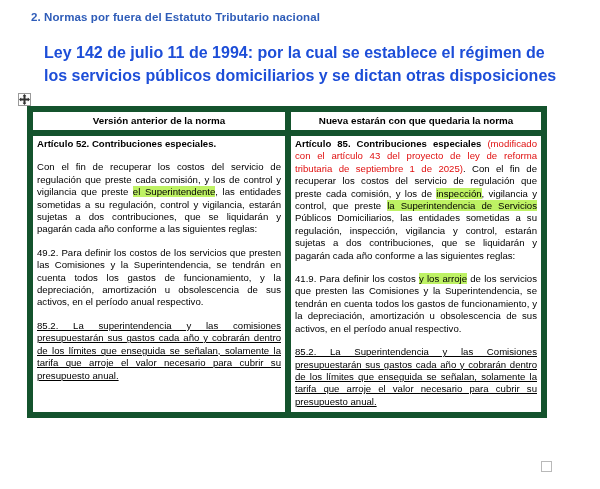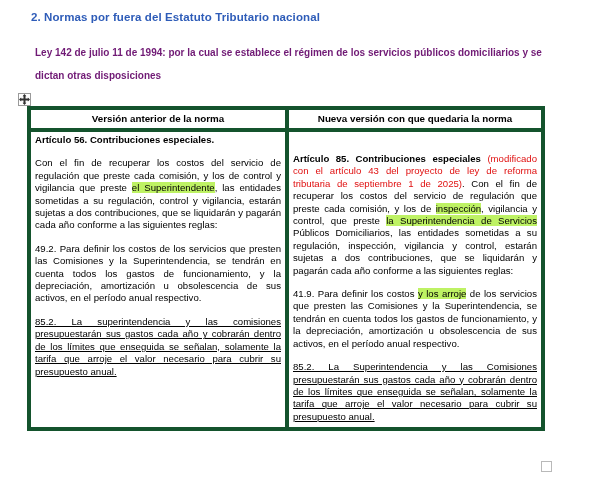--- a/index.html
+++ b/index.html
@@ -30,26 +30,26 @@
     top: 11px;
     font-size: 11.5px;
     font-weight: bold;
     color: #2e5cb8;
     letter-spacing: 0.1px;
     white-space: nowrap;
   }
 
   .heading-red {
     position: absolute;
-    left: 35px;
+    left: 44px;
     top: 41px;
     width: 520px;
-    font-size: 10px;
+    font-size: 16px;
     font-weight: bold;
-    color: #701a75;
+    color: #1d4ed8;
     line-height: 23px;
   }
 
   
   .move-handle {
     position: absolute;
     left: 18px;
     top: 93px;
     width: 13px;
     height: 13px;
@@ -76,21 +76,21 @@
     position: absolute;
     left: 27px;
     top: 106px;
     width: 514px;
     border-collapse: collapse;
     table-layout: fixed;
     font-size: 9.6px;
     line-height: 12.4px;
   }
   .doc-table td, .doc-table th {
-    border: 4px solid #14532d;
+    border: 6px solid #14532d;
     vertical-align: top;
     padding: 2px 4px 4px 4px;
     box-sizing: border-box;
   }
   .doc-table th {
     text-align: center;
     font-weight: bold;
     font-size: 9.8px;
     padding: 2px 3px 3px 3px;
     line-height: 13px;
@@ -107,21 +107,20 @@
 
   .cell-body .lead {
     font-weight: bold;
     text-align: left;
   }
 
   
   .cell-body .lead-just {
     font-weight: bold;
     text-align: justify;
-    margin-top: 19px;
   }
 
   .hl { background: #bef264; }
   .red { color: #e01010; }
   .u { }
 </style>
 </head>
 <body>
 
 <div class="page">
@@ -144,29 +143,29 @@
   </div>
 
   <table class="doc-table">
     <colgroup>
       <col class="col-left">
       <col class="col-right">
     </colgroup>
     <thead>
       <tr>
         <th>Versión anterior de la norma</th>
-        <th>Nueva versión con que quedaria la norma</th>
+        <th>Nueva estarán con que quedaria la norma</th>
       </tr>
     </thead>
     <tbody>
       <tr>
 
         <td class="cell-body">
 
-          <p class="lead">Artículo 56. Contribuciones especiales.</p>
+          <p class="lead">Artículo 52. Contribuciones especiales.</p>
 
           <p><span>Con el fin de recuperar los costos del servicio de regulación que preste cada comisión, y los de control y vigilancia que preste </span><span class="hl">el Superintendente</span><span>, las entidades sometidas a su </span><span class="u">regulación</span><span>, control y vigilancia, estarán sujetas a dos contribuciones, que se liquidarán y pagarán cada año conforme a las siguientes reglas:</span></p>
 
           <p>49.2. Para definir los costos de los servicios que presten las Comisiones y la Superintendencia, se tendrán en cuenta todos los gastos de funcionamiento, y la depreciación, amortización u obsolescencia de sus activos, en el período anual respectivo.</p>
 
           <p>85.2. La superintendencia y las comisiones presupuestarán sus gastos cada año y cobrarán dentro de los límites que enseguida se señalan, solamente la tarifa que arroje el valor necesario para cubrir su presupuesto anual.</p>
         </td>
 
         <td class="cell-body">
 

